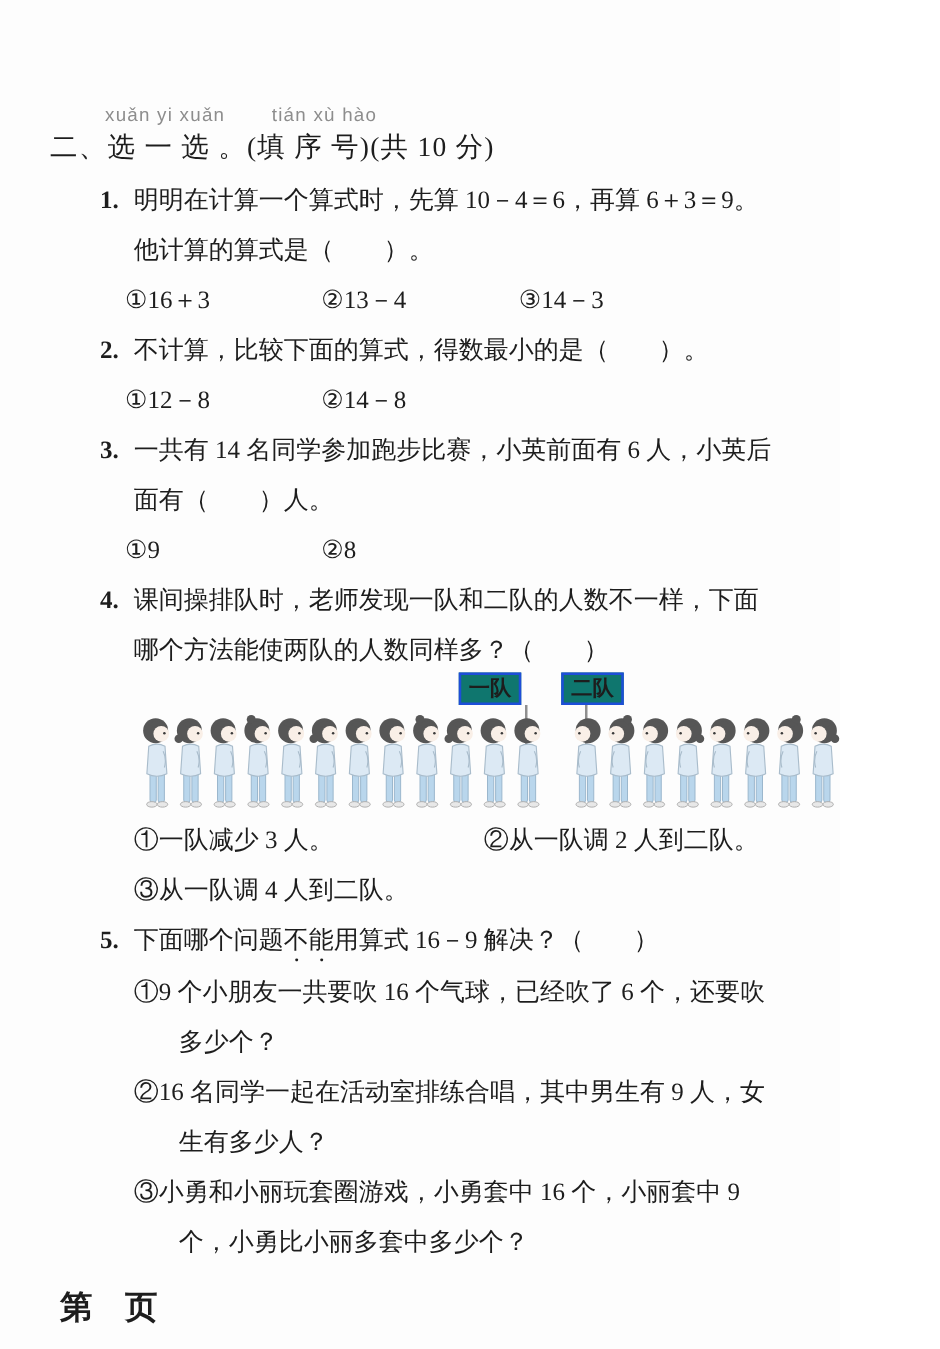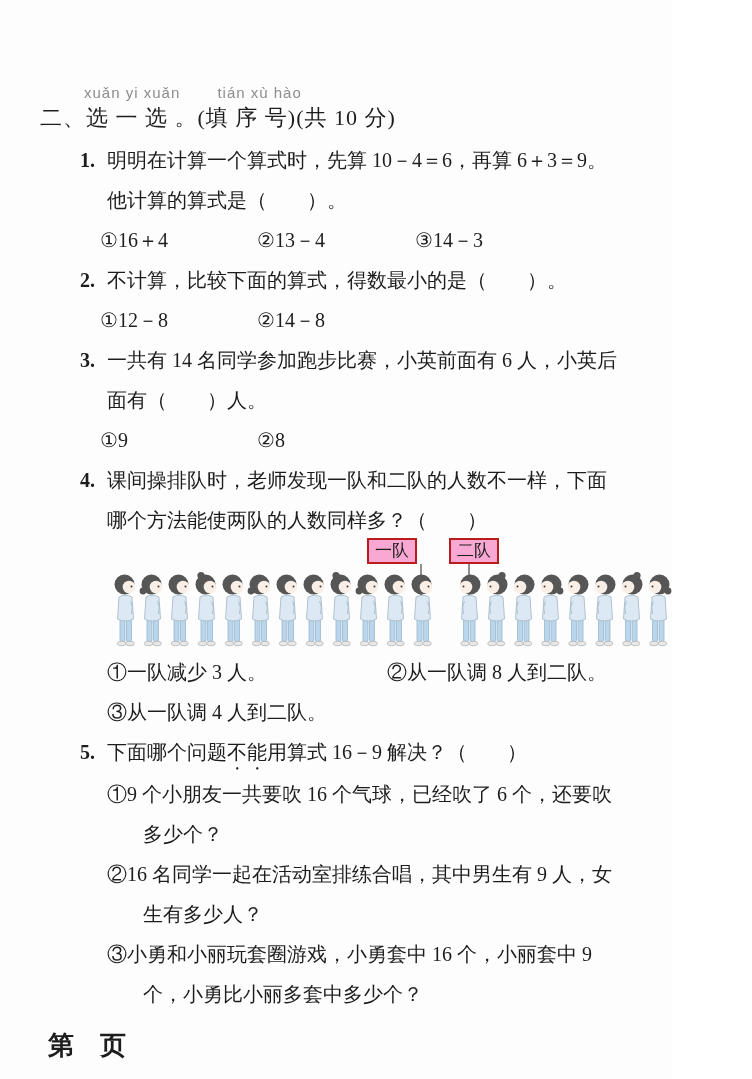--- a/index.html
+++ b/index.html
@@ -25,22 +25,22 @@
   .opt5{padding-left:63px;text-indent:-36px;line-height:40px;}
   .emph{-webkit-text-emphasis:filled dot;-webkit-text-emphasis-position:under;
         text-emphasis:filled dot;text-emphasis-position:under right;}
   
   .illustration{height:112px;margin-left:30px;display:flex;align-items:flex-end;padding-bottom:4px;}
   .team-row{display:flex;}
   .team-gap{width:21px;flex:none;}
   .child{position:relative;width:27px;height:76px;flex:none;}
   .child svg{position:relative;z-index:2;overflow:visible;display:block;}
   .fig-left{transform:scaleX(-1);}
-  .sign{position:absolute;top:-34px;z-index:3;background:#f9a8d4;border:2px solid #b91c1c;
-    padding:0 6px;font-size:17px;font-weight:normal;line-height:22px;white-space:nowrap;
+  .sign{position:absolute;top:-34px;z-index:3;background:#0f766e;border:2px solid #1d4ed8;
+    padding:0 6px;font-size:17px;font-weight:bold;line-height:22px;white-space:nowrap;
     font-family:"Liberation Serif","DejaVu Serif",serif;}
   .sign-left{left:-40px;}
   .sign-right{left:-6px;}
   .pole{position:absolute;top:-8px;left:13px;width:2px;height:32px;background:#8f8f8f;z-index:1;}
   .footer{position:absolute;left:0;right:0;bottom:16px;text-align:left;
     font-family:"Liberation Sans","DejaVu Sans",sans-serif;font-size:26px;font-weight:bold;padding-left:48px;}
 </style>
 </head>
 <body>
 
@@ -49,21 +49,21 @@
 
     <div class="pinyin">xuǎn  yi  xuǎn　　 tián  xù  hào</div>
     <div class="section-title">二、选 一 选 。(填 序 号)(共 10 分)</div>
 
     <div class="question q1">
       <div class="q-line">
         <span class="q-num">1.</span>
         <div class="q-stem">明明在计算一个算式时，先算 10－4＝6，再算 6＋3＝9。他计算的算式是（　　）。</div>
       </div>
       <div class="opts3">
-        <span>①16＋4</span>
+        <span>①16＋3</span>
         <span>②13－4</span>
         <span>③14－3</span>
       </div>
     </div>
 
     <div class="question">
       <div class="q-line">
         <span class="q-num">2.</span>
         <div class="q-stem">不计算，比较下面的算式，得数最小的是（　　）。</div>
       </div>
@@ -385,21 +385,21 @@
                 <circle cx="19" cy="15" r="6.3" fill="var(--skin)"></circle>
                 <path d="M9 8 Q15 1 24 9 Q19 7.5 15 8.5 Q11 9.5 9 8 Z" fill="var(--hair)"></path>
                 <circle cx="21.5" cy="14.5" r="1" fill="#3a3a3a"></circle>
               </svg>
             </div>
           </div>
       </div>
       <div class="opts4">
         <div class="opts4-row1">
           <span>①一队减少 3 人。</span>
-          <span>②从一队调 8 人到二队。</span>
+          <span>②从一队调 2 人到二队。</span>
         </div>
         <div>
           <span>③从一队调 4 人到二队。</span>
         </div>
       </div>
     </div>
 
     <div class="question">
       <div class="q-line">
         <span class="q-num">5.</span>

